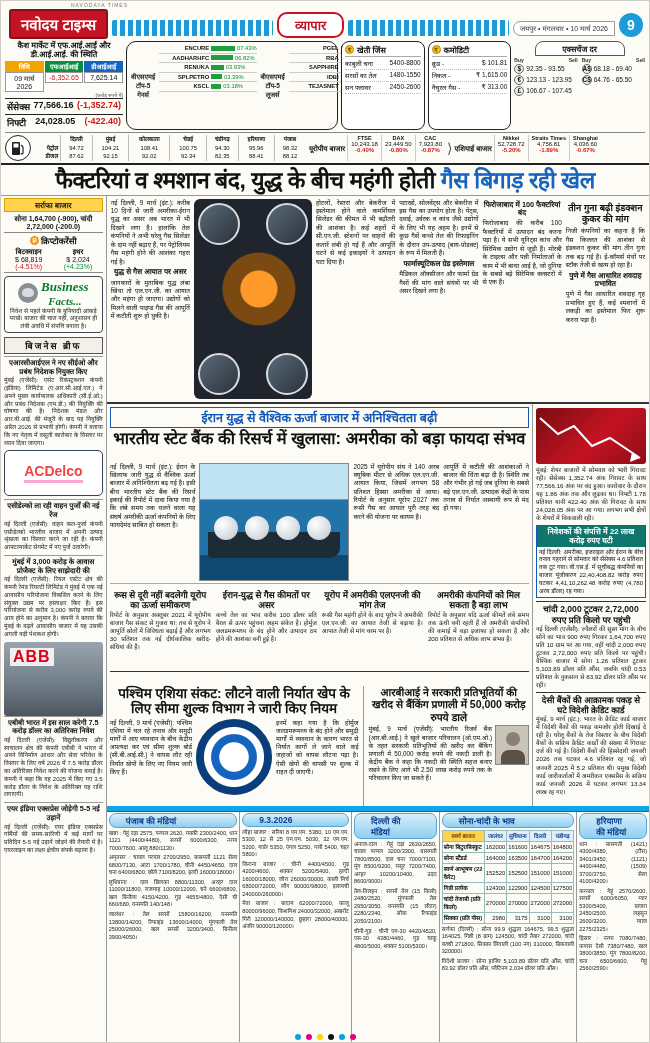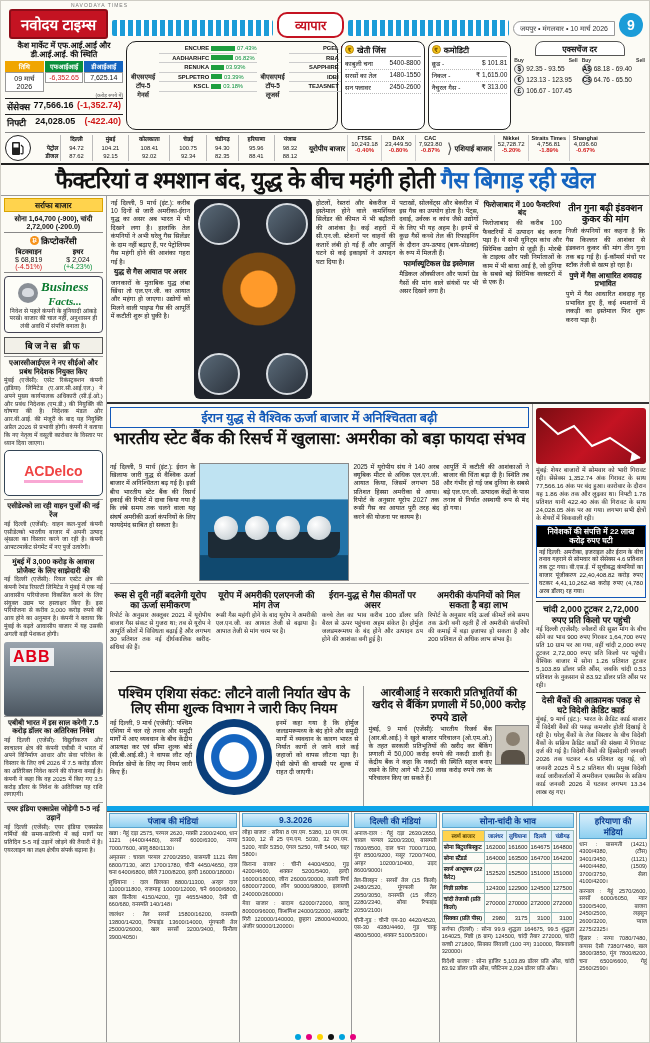--- a/index.html
+++ b/index.html
@@ -121,27 +121,27 @@
   .face{float:right;width:34px;height:40px;background:#c9c4ba;border:1px solid #888;margin:0 0 2px 3px;position:relative}
   .face:before{content:"";position:absolute;left:10px;top:6px;width:14px;height:14px;border-radius:50%;background:#8a7f70}
   .face:after{content:"";position:absolute;left:5px;bottom:0;width:24px;height:14px;border-radius:8px 8px 0 0;background:#5a5247}
   
   .rail{width:116px;flex:none;padding:2px 3px;overflow:hidden}
   .rail-h{font-size:14px;font-weight:bold;text-align:center;line-height:1.1;margin:1px 0}
   .crash{height:56px;background:linear-gradient(135deg,#7a0d12,#c41322 55%,#8d0d18);border-radius:3px;position:relative;margin:2px 0}
   .crash svg{position:absolute;inset:0}
   .rail-body{font-size:6.2px;line-height:1.3;text-align:justify}
   .lossbox{border:1px solid #1258b8;margin:3px 0}
-  .lossbox .lb-h{background:#000000;color:#fff;font-weight:bold;font-size:7.8px;text-align:center;padding:1px 2px;line-height:1.2}
+  .lossbox .lb-h{background:#0f766e;color:#fff;font-weight:bold;font-size:7.8px;text-align:center;padding:1px 2px;line-height:1.2}
   .lossbox .lb-b{font-size:6px;line-height:1.3;padding:2px;text-align:justify}
   .rail-sub-h{font-weight:bold;font-size:8.6px;text-align:center;line-height:1.2;border-top:1.5px solid #333;padding-top:2px;margin-top:2px}
   
   .tables{display:flex;height:252px;border-top:1px solid #555}
   .tbox{border-right:1px solid #999;padding:1px 2px;overflow:hidden}
-  .tb-h{background:linear-gradient(180deg,#d8eefb,#8fd0f0);color:#0b3e91;font-weight:bold;text-align:center;font-size:8.5px;border:1px solid #5aa6d0;border-radius:0;padding:1px 9px;margin-bottom:2px}
+  .tb-h{background:linear-gradient(180deg,#d8eefb,#8fd0f0);color:#0b3e91;font-weight:bold;font-size:8.5px;border:1px solid #5aa6d0;border-radius:7px;padding:1px 16px;margin-bottom:2px}
   .tb-lines{font-size:5.6px;line-height:1.35;text-align:justify;color:#222}
   .tb-lines p{margin-bottom:2px}
   .gold-t{width:100%;border-collapse:collapse;font-size:5.8px;margin-bottom:2px}
   .gold-t td,.gold-t th{border:1px solid #9bb;padding:1px;text-align:right}
   .gold-t th{background:#dff0fa;color:#0b3e91;text-align:center;font-size:5.6px}
   .gold-t td:first-child{text-align:left;font-weight:bold}
   .gold-t th:first-child{background:#ffd34d;color:#5a4500}
   
   .pfoot{position:absolute;bottom:2px;left:0;right:0;display:flex;justify-content:center;gap:5px;align-items:center}
   .dot{width:6px;height:6px;border-radius:50%}
@@ -540,22 +540,22 @@
               <span class="tank" style="left:14px"></span>
                 <span class="tank" style="left:45px"></span>
                 <span class="tank" style="left:76px"></span>
                 <span class="tank" style="left:107px"></span>
             </div>
             <div class="icol">2025 में यूरोपीय संघ ने 140 अरब क्यूबिक मीटर से अधिक एल.एन.जी. आयात किया, जिसमें लगभग 58 प्रतिशत हिस्सा अमरीका से आया। रिपोर्ट के अनुसार यूरोप 2027 तक रूसी गैस का आयात पूरी तरह बंद करने की योजना पर कायम है।</div>
             <div class="icol">आपूर्ति में कटौती की आशंकाओं ने बाजार की चिंता बढ़ा दी है। स्थिति तब और गंभीर हो गई जब दुनिया के सबसे बड़े एल.एन.जी. उत्पादक केंद्रों के पास तनाव से निर्यात अस्थायी रूप से मंद हो गया।</div>
           </div>
           <div class="subrow">
             <div class="sub"><div class="sh">रूस से दूरी नहीं बदलेगी यूरोप का ऊर्जा समीकरण</div><span>रिपोर्ट के अनुसार अक्तूबर 2021 में यूरोपीय बाजार गैस संकट से गुजरा था; तब से यूरोप ने आपूर्ति स्रोतों में विविधता बढ़ाई है और लगभग 30 प्रतिशत तक नई दीर्घकालिक खरीद-संधियां की हैं।</span></div>
+            <div class="sub"><div class="sh">ईरान-युद्ध से गैस कीमतों पर असर</div><span>कच्चे तेल का भाव करीब 100 डॉलर प्रति बैरल से ऊपर पहुंचना अहम संकेत है। होर्मुज जलडमरूमध्य के बंद होने और उत्पादन ठप होने की आशंका बनी हुई है।</span></div>
             <div class="sub"><div class="sh">यूरोप में अमरीकी एलएनजी की मांग तेज</div><span>रूसी गैस महंगी होने के बाद यूरोप ने अमरीकी एल.एन.जी. का आयात तेजी से बढ़ाया है। आपात तेजी से मांग चरम पर है।</span></div>
-            <div class="sub"><div class="sh">ईरान-युद्ध से गैस कीमतों पर असर</div><span>कच्चे तेल का भाव करीब 100 डॉलर प्रति बैरल से ऊपर पहुंचना अहम संकेत है। होर्मुज जलडमरूमध्य के बंद होने और उत्पादन ठप होने की आशंका बनी हुई है।</span></div>
             <div class="sub"><div class="sh">अमरीकी कंपनियों को मिल सकता है बड़ा लाभ</div><span>रिपोर्ट के अनुसार यदि ऊर्जा कीमतें लंबे समय तक ऊंची बनी रहती हैं तो अमरीकी कंपनियों की कमाई में बड़ा इजाफा हो सकता है और 200 प्रतिशत से अधिक लाभ संभव है।</span></div>
           </div>
           <div class="lowrow">
             <div class="customs">
               <div class="cust-h">पश्चिम एशिया संकट: लौटने वाली निर्यात खेप के लिए सीमा शुल्क विभाग ने जारी किए नियम</div>
               <div class="cust-body">
                 <div class="cust-col">नई दिल्ली, 9 मार्च (एजेंसी): पश्चिम एशिया में चल रहे तनाव और समुद्री मार्गों में आए व्यवधान के बीच केंद्रीय अप्रत्यक्ष कर एवं सीमा शुल्क बोर्ड (सी.बी.आई.सी.) ने वापस लौट रही निर्यात खेपों के लिए नए नियम जारी किए हैं।</div>
                 <div class="emblem"></div>
                 <div class="cust-col">इनमें कहा गया है कि होर्मुज जलडमरूमध्य के बंद होने और समुद्री मार्गों में व्यवधान के कारण भारत से निर्यात कार्गो ले जाने वाले कई जहाजों को वापस लौटना पड़ा है। ऐसी खेपों की वापसी पर शुल्क में राहत दी जाएगी।</div>
               </div>

